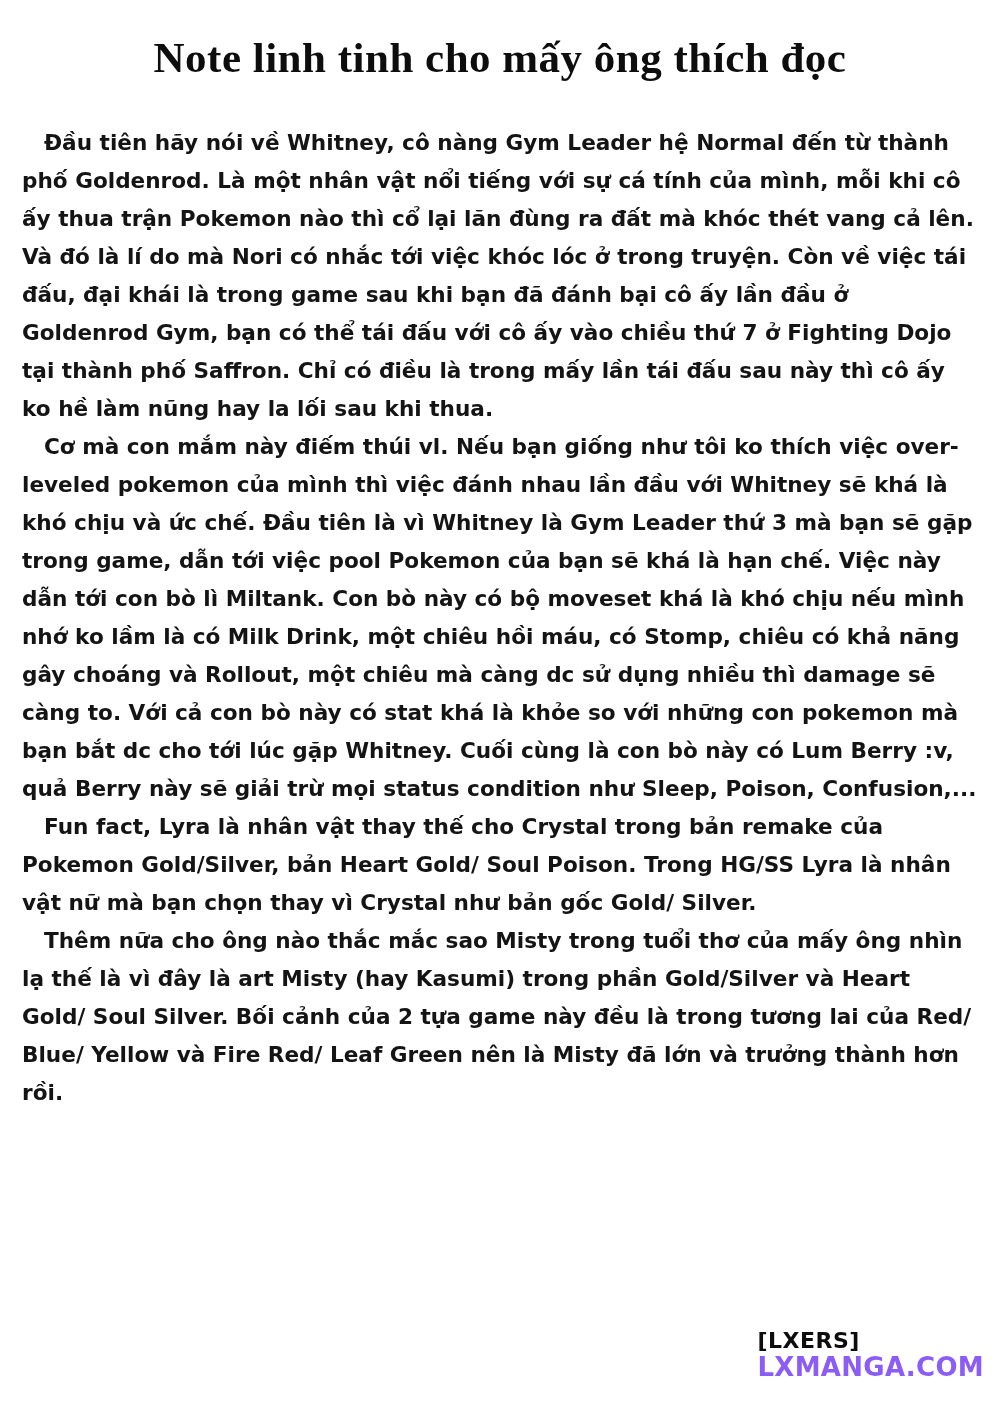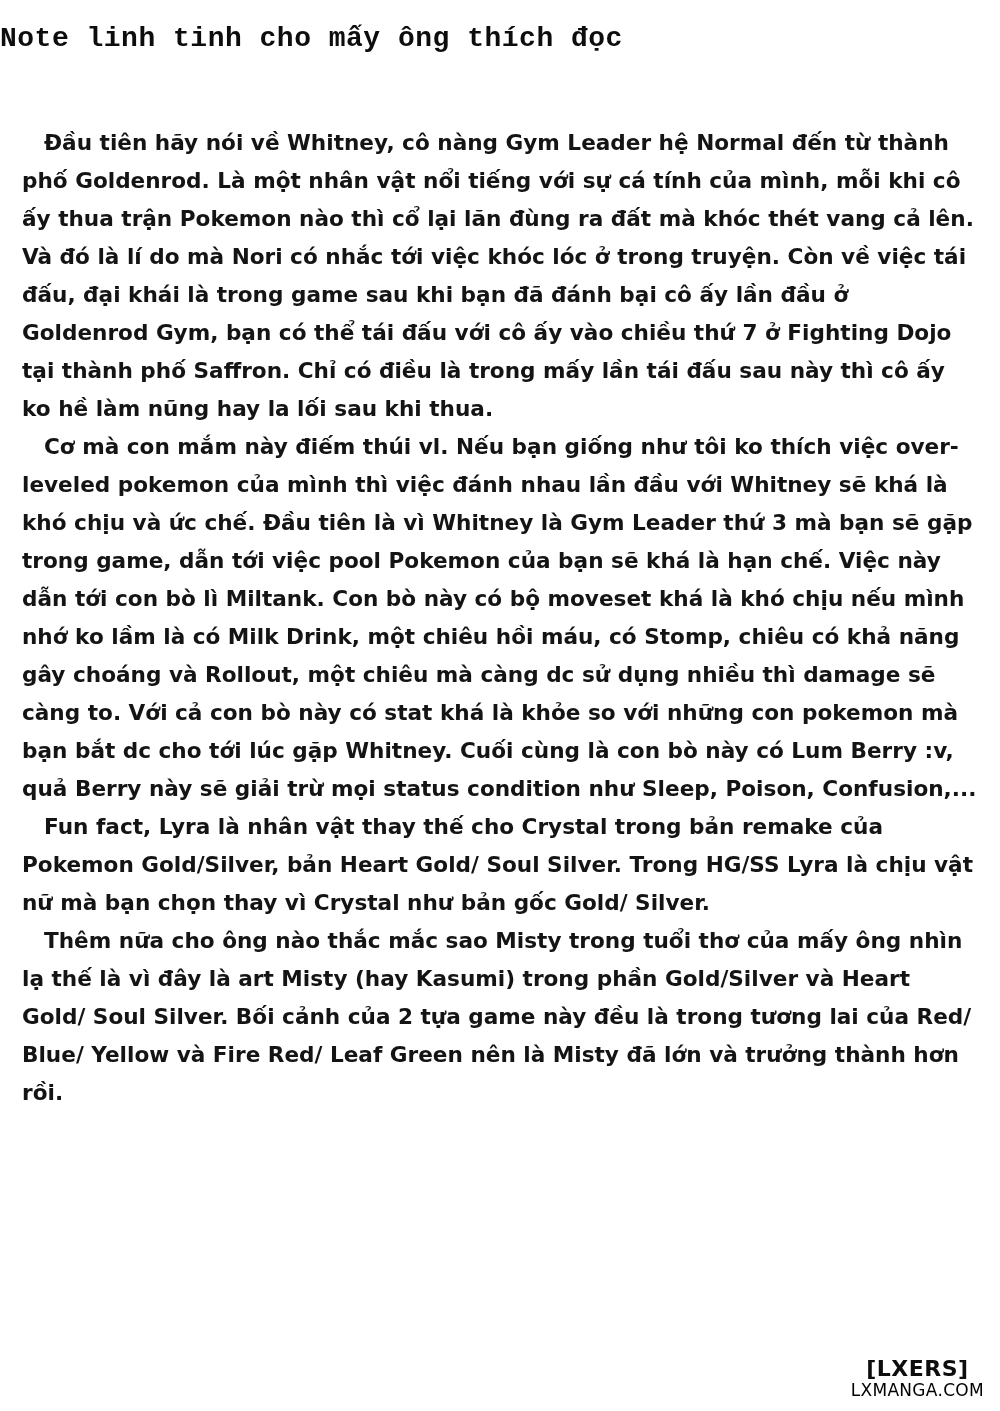--- a/index.html
+++ b/index.html
@@ -26,24 +26,24 @@
     top: 0;
     width: 14px;
     height: 100%;
     background: #ffffff;
   }
   .title {
     position: absolute;
     left: 0;
     right: 0;
     top: 4px;
-    text-align: left;
-    font-family: Liberation Mono, monospace;
+    text-align: center;
+    font-family: Liberation Serif, serif;
     font-weight: bold;
-    font-size: 28px;
+    font-size: 43px;
     letter-spacing: 0.5px;
     color: #0d0d0d;
     white-space: nowrap;
   }
   .body-text {
     position: absolute;
     left: 22px;
     right: 20px;
     top: 124px;
     font-size: 21.6px;
@@ -56,52 +56,52 @@
   .para {
     margin: 0 1px 0 0;
     text-indent: 22px;
   }
   .para.gap {
     margin-top: 38px;
   }
   .watermark {
     position: absolute;
     right: 16px;
-    bottom: 10px;
-    text-align: center;
+    bottom: 28px;
+    text-align: left;
     line-height: 1.15;
   }
   .watermark .wm-tag {
     font-size: 22px;
     font-weight: bold;
     color: #0d0d0d;
     font-family: "DejaVu Sans", sans-serif;
     letter-spacing: 0.5px;
   }
   .watermark .wm-url {
-    font-size: 17px;
-    font-weight: normal;
-    color: #000000;
+    font-size: 26px;
+    font-weight: bold;
+    color: #8b5cf6;
     font-family: "DejaVu Sans", sans-serif;
     letter-spacing: 0.3px;
   }
 </style>
 </head>
 <body>
 
 <div class="page">
 
   <div class="left-rail"></div>
 
   <h1 class="title">Note linh tinh cho mấy ông thích đọc</h1>
 
   <div class="body-text">
     <p class="para">Đầu tiên hãy nói về Whitney, cô nàng Gym Leader hệ Normal đến từ thành phố Goldenrod. Là một nhân vật nổi tiếng với sự cá tính của mình, mỗi khi cô ấy thua trận Pokemon nào thì cổ lại lăn đùng ra đất mà khóc thét vang cả lên. Và đó là lí do mà Nori có nhắc tới việc khóc lóc ở trong truyện. Còn về việc tái đấu, đại khái là trong game sau khi bạn đã đánh bại cô ấy lần đầu ở Goldenrod Gym, bạn có thể tái đấu với cô ấy vào chiều thứ 7 ở Fighting Dojo tại thành phố Saffron. Chỉ có điều là trong mấy lần tái đấu sau này thì cô ấy ko hề làm nũng hay la lối sau khi thua.</p>
     <p class="para">Cơ mà con mắm này điếm thúi vl. Nếu bạn giống như tôi ko thích việc over-leveled pokemon của mình thì việc đánh nhau lần đầu với Whitney sẽ khá là khó chịu và ức chế. Đầu tiên là vì Whitney là Gym Leader thứ 3 mà bạn sẽ gặp trong game, dẫn tới việc pool Pokemon của bạn sẽ khá là hạn chế. Việc này dẫn tới con bò lì Miltank. Con bò này có bộ moveset khá là khó chịu nếu mình nhớ ko lầm là có Milk Drink, một chiêu hồi máu, có Stomp, chiêu có khả năng gây choáng và Rollout, một chiêu mà càng dc sử dụng nhiều thì damage sẽ càng to. Với cả con bò này có stat khá là khỏe so với những con pokemon mà bạn bắt dc cho tới lúc gặp Whitney. Cuối cùng là con bò này có Lum Berry :v, quả Berry này sẽ giải trừ mọi status condition như Sleep, Poison, Confusion,...</p>
-    <p class="para"> Fun fact, Lyra là nhân vật thay thế cho Crystal trong bản remake của Pokemon Gold/Silver, bản Heart Gold/ Soul Silver. Trong HG/SS Lyra là chịu vật nữ mà bạn chọn thay vì Crystal như bản gốc Gold/ Silver.</p>
+    <p class="para"> Fun fact, Lyra là nhân vật thay thế cho Crystal trong bản remake của Pokemon Gold/Silver, bản Heart Gold/ Soul Poison. Trong HG/SS Lyra là nhân vật nữ mà bạn chọn thay vì Crystal như bản gốc Gold/ Silver.</p>
     <p class="para">Thêm nữa cho ông nào thắc mắc sao Misty trong tuổi thơ của mấy ông nhìn lạ thế là vì đây là art Misty (hay Kasumi) trong phần Gold/Silver và Heart Gold/ Soul Silver. Bối cảnh của 2 tựa game này đều là trong tương lai của Red/ Blue/ Yellow và Fire Red/ Leaf Green nên là Misty đã lớn và trưởng thành hơn rồi.</p>
   </div>
 
   <div class="watermark">
     <div class="wm-tag">[LXERS]</div>
     <div class="wm-url">LXMANGA.COM</div>
   </div>
 
 </div>
 

